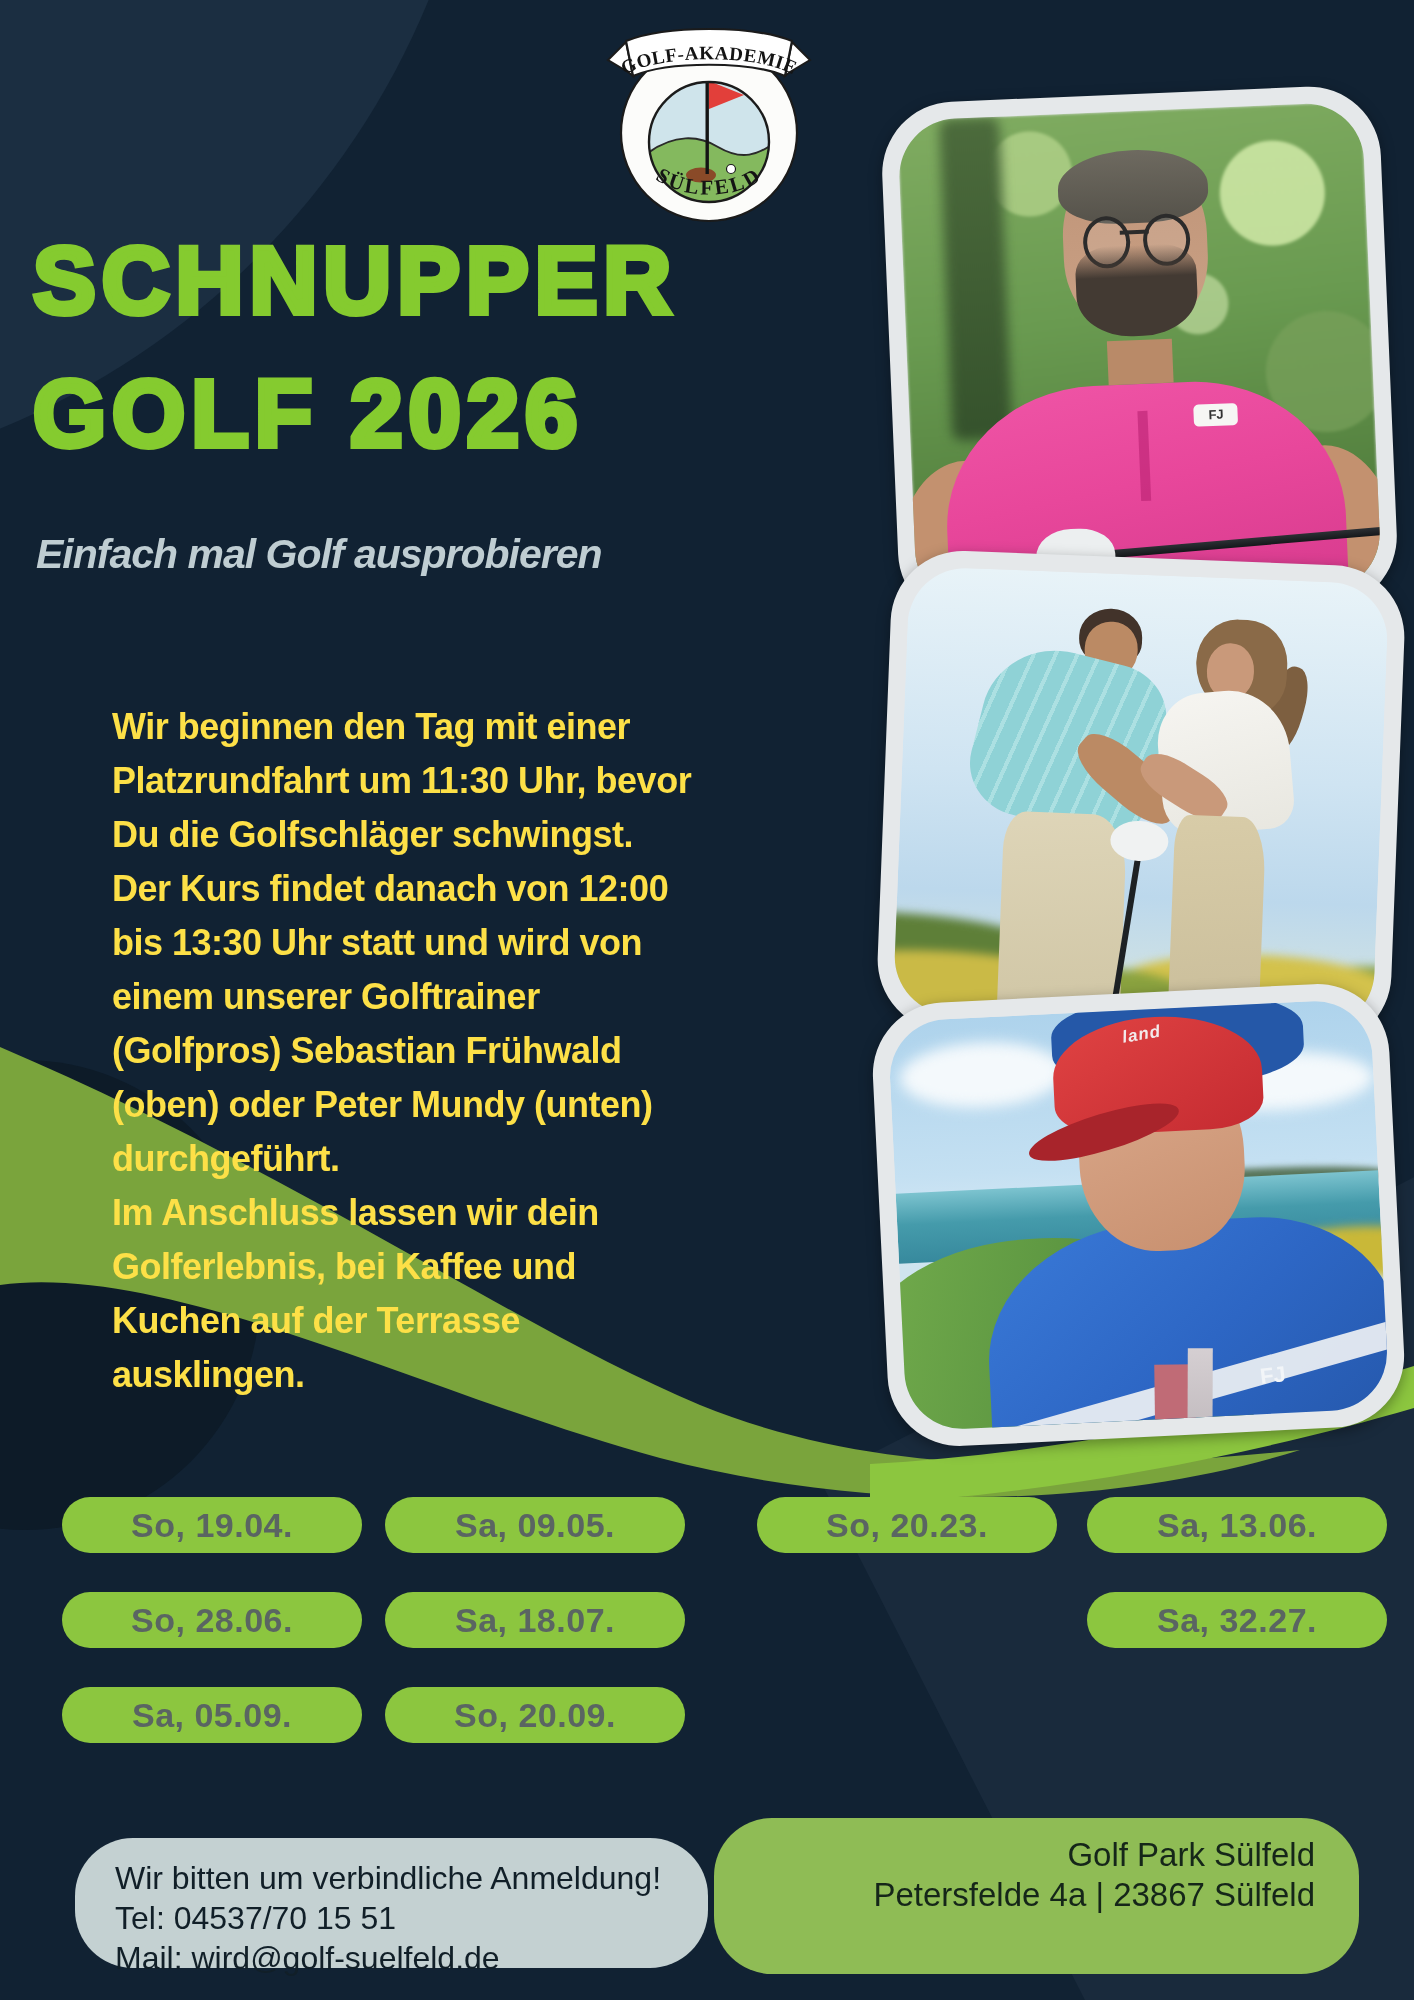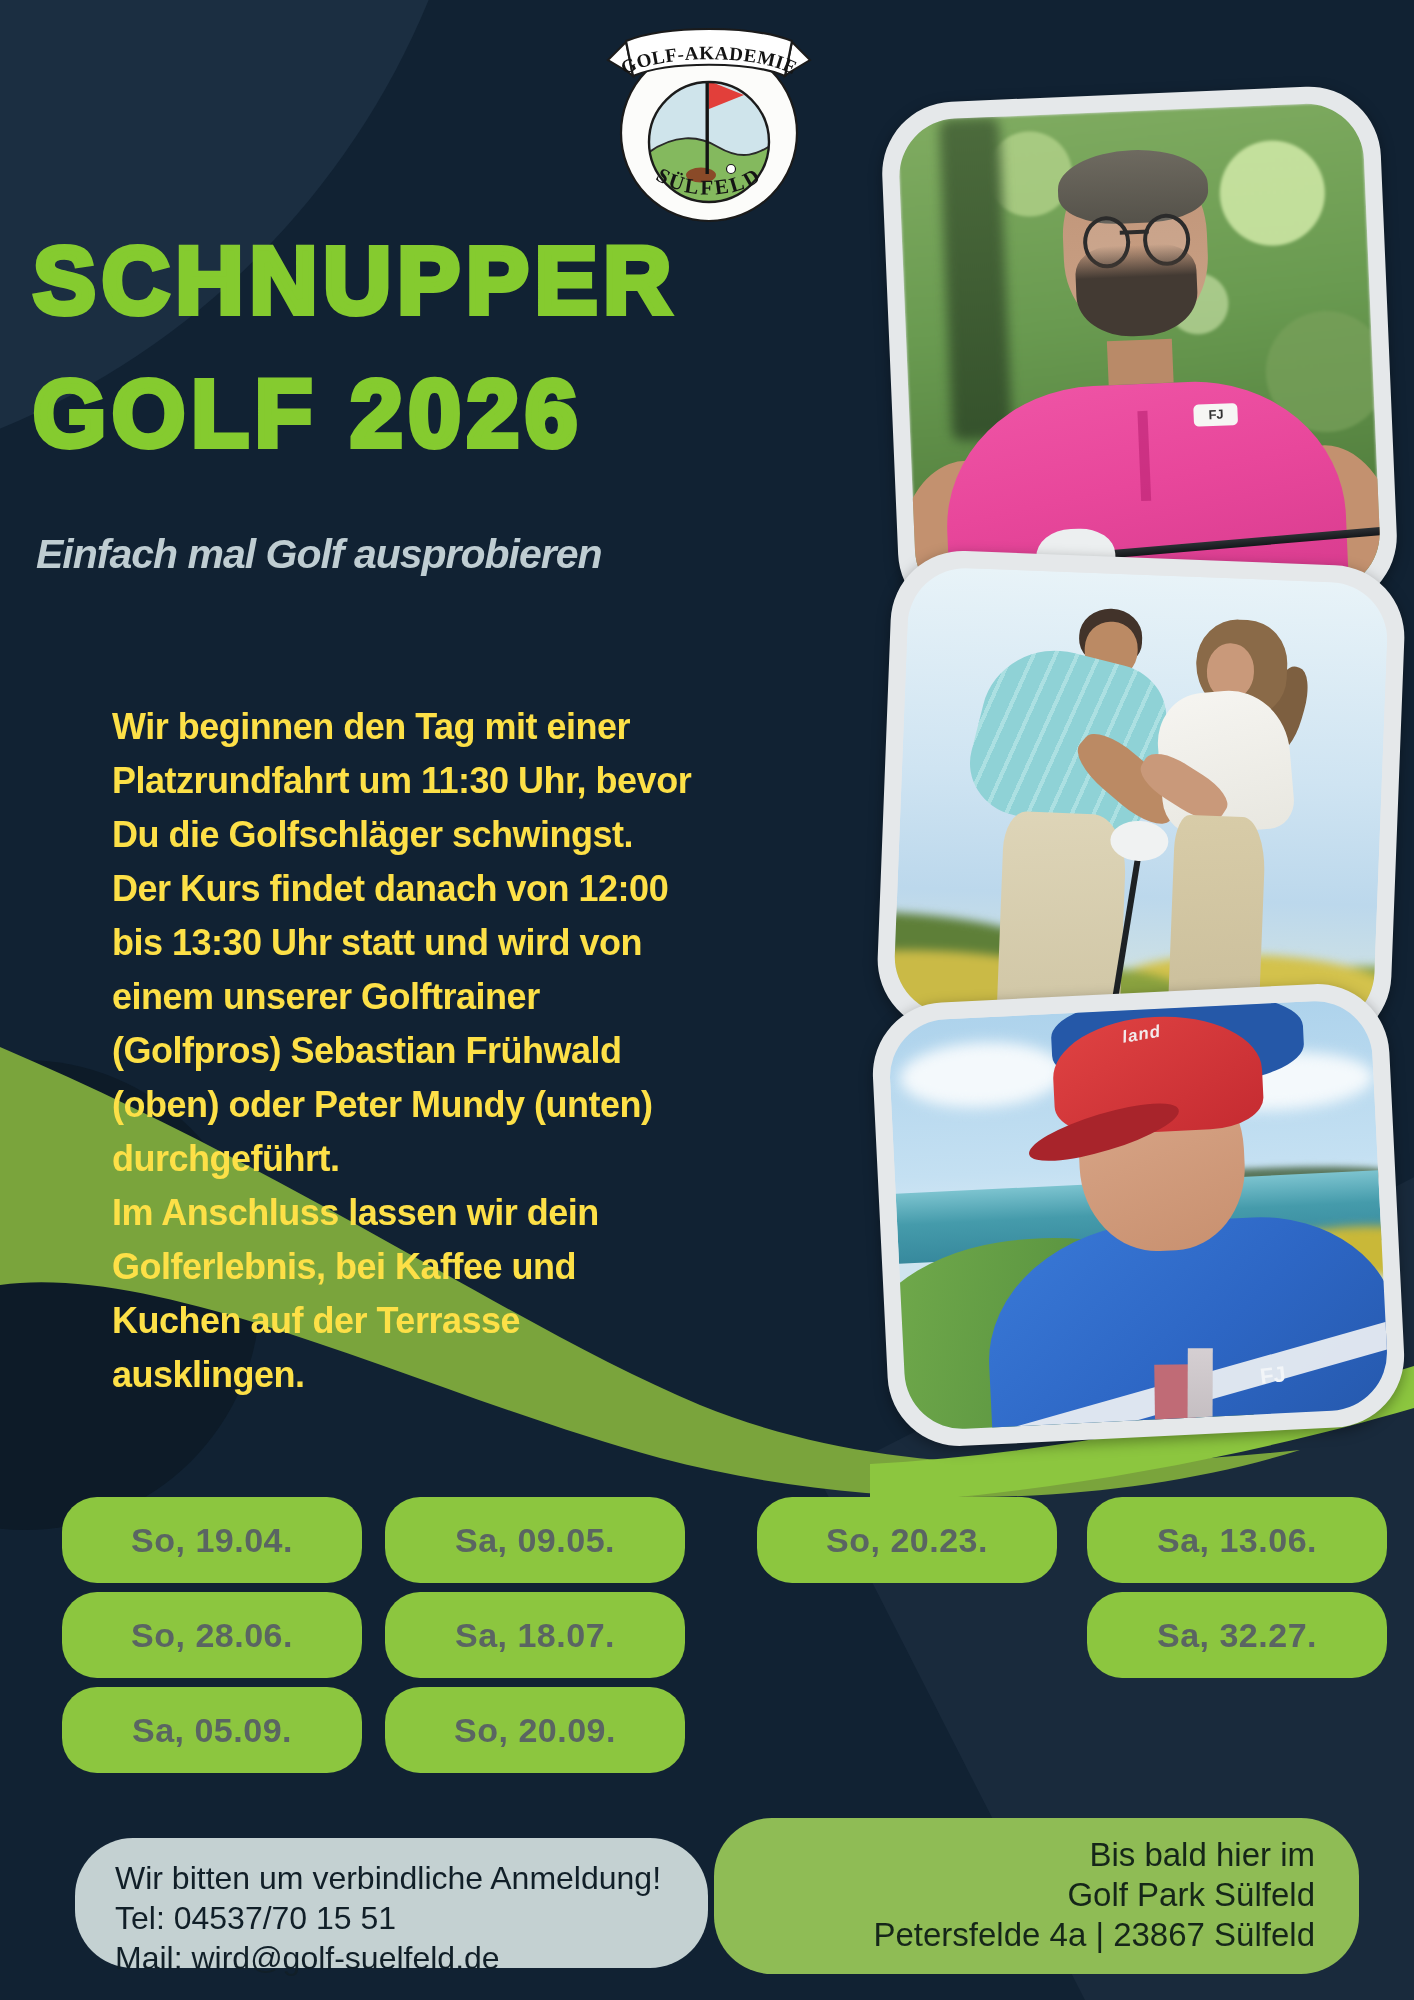--- a/index.html
+++ b/index.html
@@ -121,21 +121,21 @@
   .p3-fj{left:66%;bottom:30%;font-size:22px;font-weight:700;color:#f2f5f8;transform:rotate(-4deg);}
   .p3-head{left:27%;top:9%;width:38%;height:46%;border-radius:46% 48% 44% 46%;
     background:linear-gradient(160deg,#dba98c,#c8906f);}
   .p3-hairside{left:72%;top:5%;width:22%;height:26%;background:#d3cec6;border-radius:50%;}
   .p3-cap{left:22%;top:-2%;width:48%;height:28%;border-radius:50% 50% 26% 26%;
     background:linear-gradient(150deg,#e04343,#c52b31);}
   .p3-brim{left:15%;top:21%;width:36%;height:9%;background:#a8242b;border-radius:50%;transform:rotate(-14deg);}
   .p3-captext{left:34%;top:6%;font-size:17px;font-weight:700;font-style:italic;
     color:#f3e9ea;transform:rotate(-7deg);letter-spacing:1px;}
   
-  .pill{position:absolute;width:300px;height:86px;border-radius:35px;background:#8cc63f;
+  .pill{position:absolute;width:300px;height:56px;border-radius:35px;background:#8cc63f;
     display:flex;align-items:center;justify-content:center;z-index:5;
     font-size:34px;font-weight:700;color:#5a6562;letter-spacing:0.5px;}
   
   .contact-box{position:absolute;left:75px;top:1838px;width:633px;height:130px;z-index:5;
     background:#c4d1d2;border-radius:58px;padding:20px 0 0 40px;box-sizing:border-box;
     font-size:32px;line-height:40px;color:#111f28;}
   .location-box{position:absolute;left:714px;top:1818px;width:645px;height:156px;z-index:5;
     background:#8fbc55;border-radius:58px;padding:17px 44px 0 0;box-sizing:border-box;
     text-align:right;font-size:33px;line-height:40px;color:#152619;}
 </style>
@@ -288,18 +288,17 @@
   <div class="pill" style="left:1087px;top:1592px">Sa, 32.27.</div>
   <div class="pill" style="left:62px;top:1687px">Sa, 05.09.</div>
   <div class="pill" style="left:385px;top:1687px">So, 20.09.</div>
 
   <div class="contact-box">
     <div>Wir bitten um verbindliche Anmeldung!</div>
     <div>Tel: 04537/70 15 51</div>
     <div>Mail: wird@golf-suelfeld.de</div>
   </div>
   <div class="location-box">
-    <div>Bis bald hier im</div>
     <div>Golf Park Sülfeld</div>
     <div>Petersfelde 4a | 23867 Sülfeld</div>
   </div>
 
 </div>
 
 </body></html>

